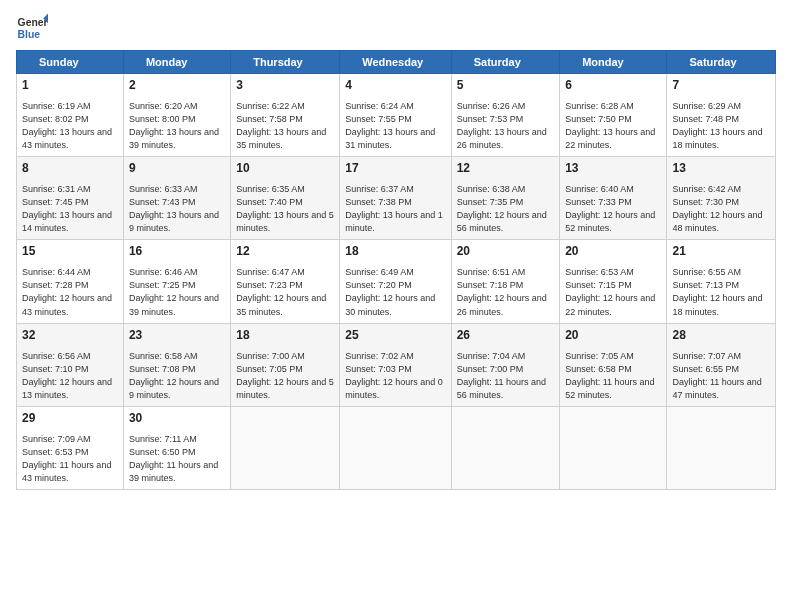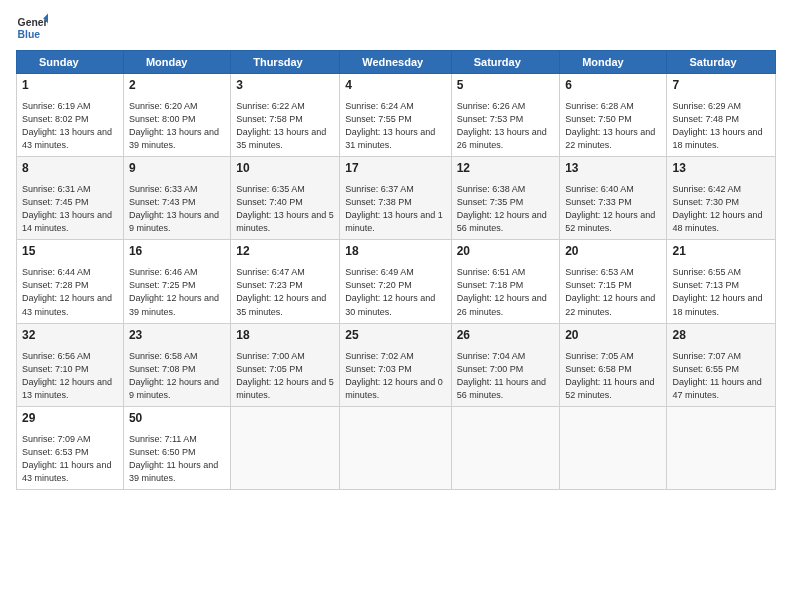--- a/index.html
+++ b/index.html
@@ -241,21 +241,21 @@
             <span class="day-num">28</span>
             <div class="day-info">Sunrise: 7:07 AM<br>Sunset: 6:55 PM<br>Daylight: 11 hours and 47 minutes.</div>
           </td>
         </tr>
         <tr>
           <td>
             <span class="day-num">29</span>
             <div class="day-info">Sunrise: 7:09 AM<br>Sunset: 6:53 PM<br>Daylight: 11 hours and 43 minutes.</div>
           </td>
           <td>
-            <span class="day-num">50</span>
+            <span class="day-num">30</span>
             <div class="day-info">Sunrise: 7:11 AM<br>Sunset: 6:50 PM<br>Daylight: 11 hours and 39 minutes.</div>
           </td>
           <td class="empty-cell"></td>
           <td class="empty-cell"></td>
           <td class="empty-cell"></td>
           <td class="empty-cell"></td>
           <td class="empty-cell"></td>
         </tr>
       </tbody>
   </table>

